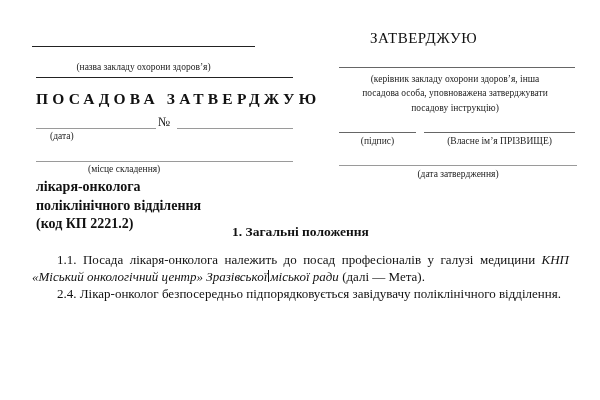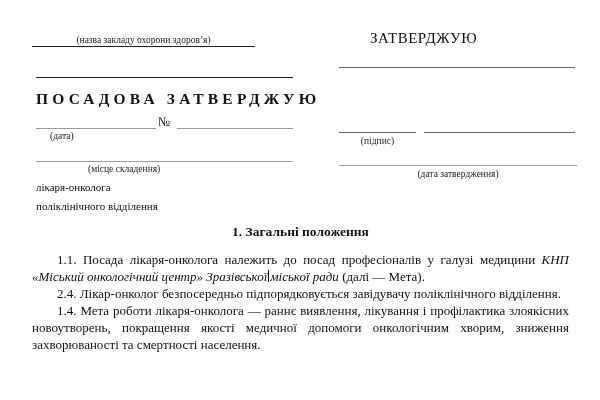--- a/index.html
+++ b/index.html
@@ -13,69 +13,75 @@
   .rule.gray{border-top:1px solid #9a9a9a;}
   .rule.mid{border-top:1px solid #666;}
   .cap{font-size:9.5px;color:#222;line-height:11px;}
   .center{text-align:center;}
   .doc-title{
     font-weight:bold;font-size:15.5px;letter-spacing:4.2px;white-space:nowrap;color:#111;
   }
   .approve-label{font-size:15px;letter-spacing:0.5px;color:#111;margin-left:32px;}
   .approver-cap{line-height:14.4px;}
   .num-sign{font-size:13px;color:#222;}
-  .position-block{font-weight:normal;font-size:11px;line-height:18.5px;color:#111;}
+  .position-block{font-weight:bold;font-size:14px;line-height:18.5px;color:#111;}
   .section-title{font-weight:bold;font-size:13.5px;color:#111;}
   .bodytext{
     font-size:13px;line-height:17px;text-align:justify;color:#111;
   }
   .bodytext p{margin:0;text-indent:25px;}
   .ital{font-style:italic;}
   .caret{
     display:inline-block;width:1px;height:12px;background:#111;
     vertical-align:-1px;margin:0 1px;
   }
 </style>
 </head>
 <body>
 
 <div class="page">
 
   <div class="rule dark" style="left:32px;top:46px;width:223px;"></div>
-  <div class="abs cap center" style="left:32px;top:35px;width:223px;">(назва закладу охорони здоров’я)</div>
+  <div class="abs cap center" style="left:32px;top:62px;width:223px;">(назва закладу охорони здоров’я)</div>
 
   <div class="rule dark" style="left:36px;top:77px;width:257px;"></div>
 
   <div class="abs doc-title" style="left:36px;top:90px;">ПОСАДОВА ЗАТВЕРДЖУЮ</div>
 
   <div class="rule gray" style="left:36px;top:128px;width:120px;"></div>
   <div class="abs num-sign" style="left:158px;top:114px;">№</div>
   <div class="rule gray" style="left:177px;top:128px;width:116px;"></div>
   <div class="abs cap" style="left:50px;top:131px;">(дата)</div>
 
   <div class="rule gray" style="left:36px;top:161px;width:257px;"></div>
   <div class="abs cap" style="left:88px;top:164px;">(місце складення)</div>
 
   <div class="abs position-block" style="left:36px;top:178px;">
     <div>лікаря-онколога</div>
     <div>поліклінічного відділення</div>
+    <div>(код КП 2221.2)</div>
   </div>
 
   <div class="abs approve-label" style="left:338px;top:30px;">ЗАТВЕРДЖУЮ</div>
 
   <div class="rule mid" style="left:339px;top:67px;width:236px;"></div>
+  <div class="abs cap center approver-cap" style="left:332px;top:72px;width:246px;">
+    <div>(керівник закладу охорони здоров’я, інша</div>
+    <div>посадова особа, уповноважена затверджувати</div>
+    <div>посадову інструкцію)</div>
+  </div>
 
   <div class="rule mid" style="left:339px;top:132px;width:77px;"></div>
   <div class="rule mid" style="left:424px;top:132px;width:151px;"></div>
   <div class="abs cap center" style="left:339px;top:136px;width:77px;font-family:Liberation Serif, serif;">(підпис)</div>
+  <div class="abs cap center" style="left:424px;top:136px;width:151px;">(Власне ім’я ПРІЗВИЩЕ)</div>
 
   <div class="rule gray" style="left:339px;top:165px;width:238px;"></div>
   <div class="abs cap center" style="left:339px;top:169px;width:238px;">(дата затвердження)</div>
 
   <div class="abs section-title center" style="left:32px;top:224px;width:537px;">1. Загальні положення</div>
 
   <div class="abs bodytext" style="left:32px;top:251px;width:537px;">
     <p><span>1.1. Посада лікаря-онколога належить до посад професіоналів у галузі медицини </span><span class="ital">КНП «Міський онкологічний центр» Зразівської</span><span class="caret"></span><span class="ital">міської ради</span><span> (далі — Мета).</span></p>
     <p>2.4. Лікар-онколог безпосередньо підпорядковується завідувачу поліклінічного відділення.</p>
-    <p>1.4. Мета роботи лікаря-онколога — раннє виявлення, лікування і профілактика злоякісних новоутворень, покращення якості медичної допомоги онкологічним хворим, зниження захворюваності та смертності населення.</p>
   </div>
 
 </div>
 
 </body></html>

